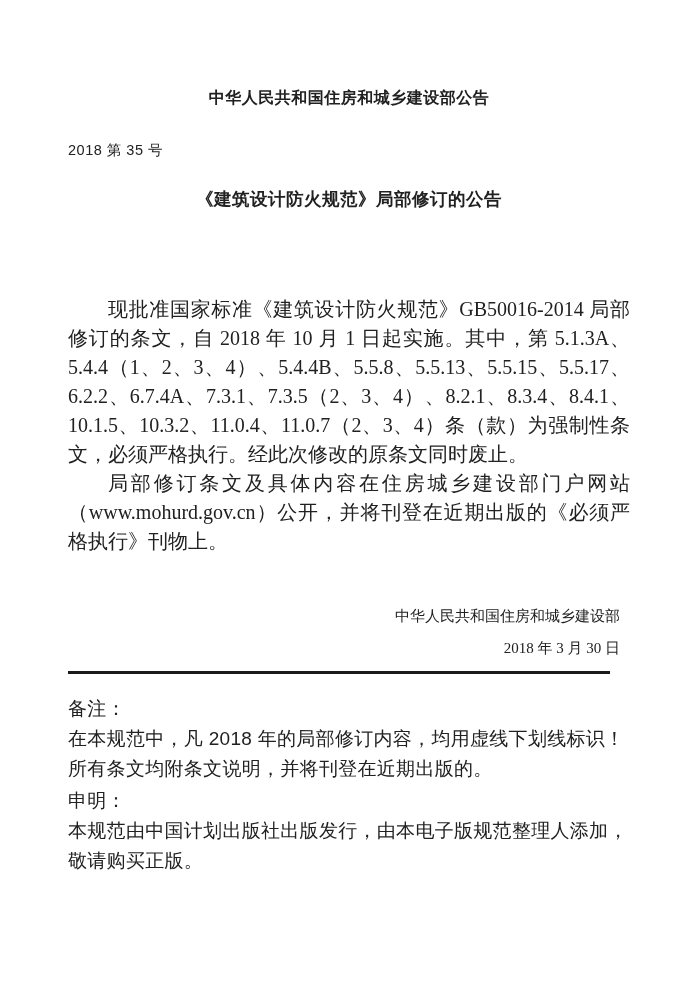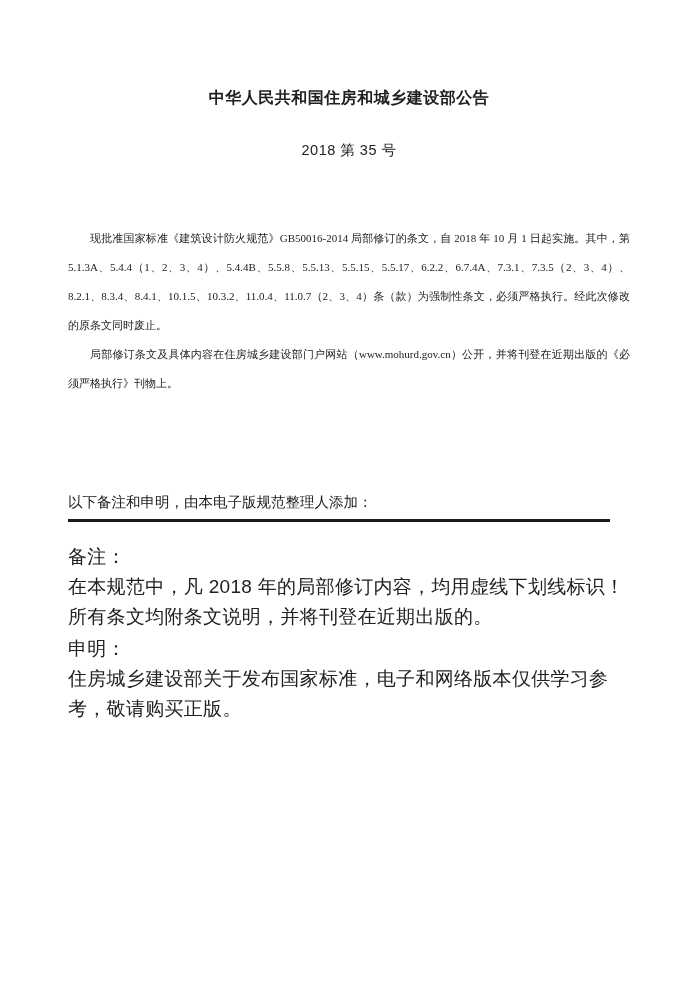--- a/index.html
+++ b/index.html
@@ -26,35 +26,35 @@
     line-height: 30px;
     font-weight: bold;
     text-align: center;
     letter-spacing: 0.5px;
   }
   .doc-number {
     margin-top: 27px;
     font-family: "Liberation Sans", "DejaVu Sans", sans-serif;
     font-size: 14.5px;
     line-height: 20px;
-    text-align: center;
+    text-align: left;
     letter-spacing: 0.5px;
   }
   .doc-subtitle {
     margin-top: 25px;
     font-family: "Liberation Sans", "DejaVu Sans", sans-serif;
     font-size: 17.5px;
     line-height: 28px;
     font-weight: bold;
     text-align: center;
     letter-spacing: 0.5px;
   }
   .doc-body {
-    margin-top: 64px;
-    font-size: 11px;
+    margin-top: 82px;
+    font-size: 20px;
     line-height: 29px;
     text-align: justify;
   }
   .doc-body p {
     text-indent: 2em;
   }
   .signature-block {
     margin-top: 44px;
     font-size: 15px;
     line-height: 32px;
@@ -86,33 +86,37 @@
 </head>
 <body>
 
 <div class="page">
 
   <h1 class="doc-title">中华人民共和国住房和城乡建设部公告</h1>
 
   <div class="doc-number">2018 第 35 号</div>
 
   <h2 class="doc-subtitle">
+    <div>《建筑设计防火规范》局部修订的公告</div>
   </h2>
 
   <div class="doc-body">
     <p>现批准国家标准《建筑设计防火规范》GB50016-2014 局部修订的条文，自 2018 年 10 月 1 日起实施。其中，第 5.1.3A、5.4.4（1、2、3、4）、5.4.4B、5.5.8、5.5.13、5.5.15、5.5.17、6.2.2、6.7.4A、7.3.1、7.3.5（2、3、4）、8.2.1、8.3.4、8.4.1、10.1.5、10.3.2、11.0.4、11.0.7（2、3、4）条（款）为强制性条文，必须严格执行。经此次修改的原条文同时废止。</p>
     <p>局部修订条文及具体内容在住房城乡建设部门户网站（www.mohurd.gov.cn）公开，并将刊登在近期出版的《必须严格执行》刊物上。</p>
   </div>
 
+  <div class="signature-block">
+    <div>中华人民共和国住房和城乡建设部</div>
+    <div>2018 年 3 月 30 日</div>
+  </div>
 
-  <div class="note-intro">以下备注和申明，由本电子版规范整理人添加：</div>
 
   <div class="notes-divider"></div>
 
   <div class="notes">
     <div class="note-line first">备注：</div>
     <div class="note-line">在本规范中，凡 2018 年的局部修订内容，均用虚线下划线标识！</div>
     <div class="note-line">所有条文均附条文说明，并将刊登在近期出版的。</div>
     <div class="note-line statement-label">申明：</div>
-    <div class="note-line">住房城乡建设部关于发布国家标准，电子和网络版本仅供学习参考，敬请购买正版。</div>
+    <div class="note-line">本规范由中国计划出版社出版发行，由本电子版规范整理人添加，敬请购买正版。</div>
   </div>
 
 </div>
 
 </body></html>

